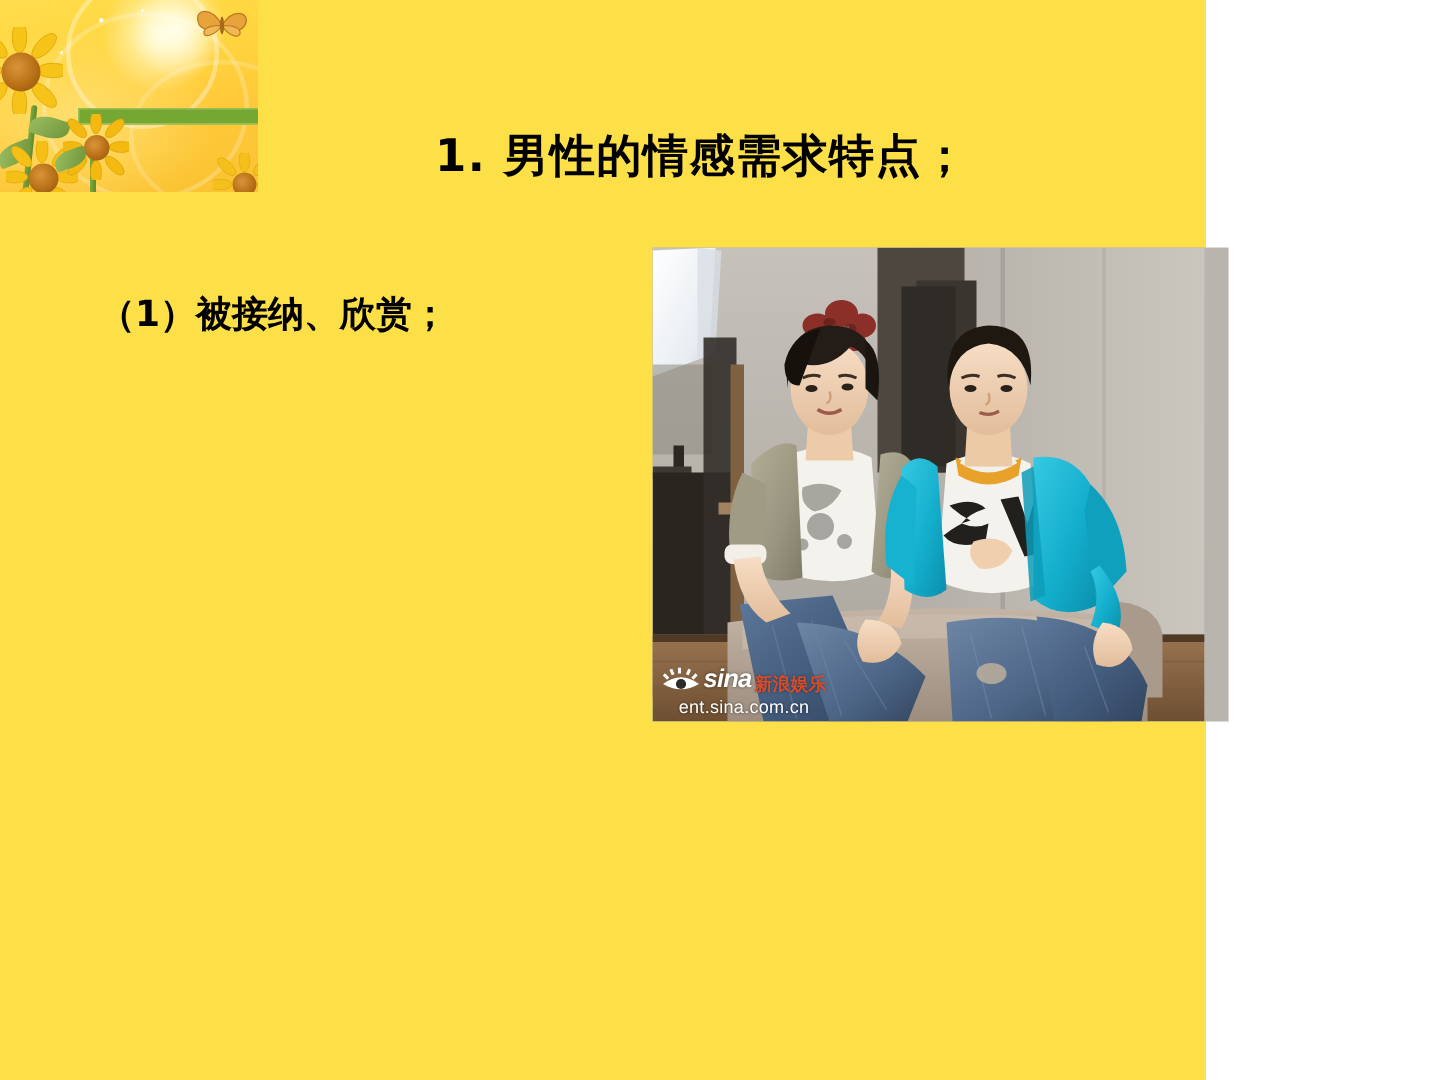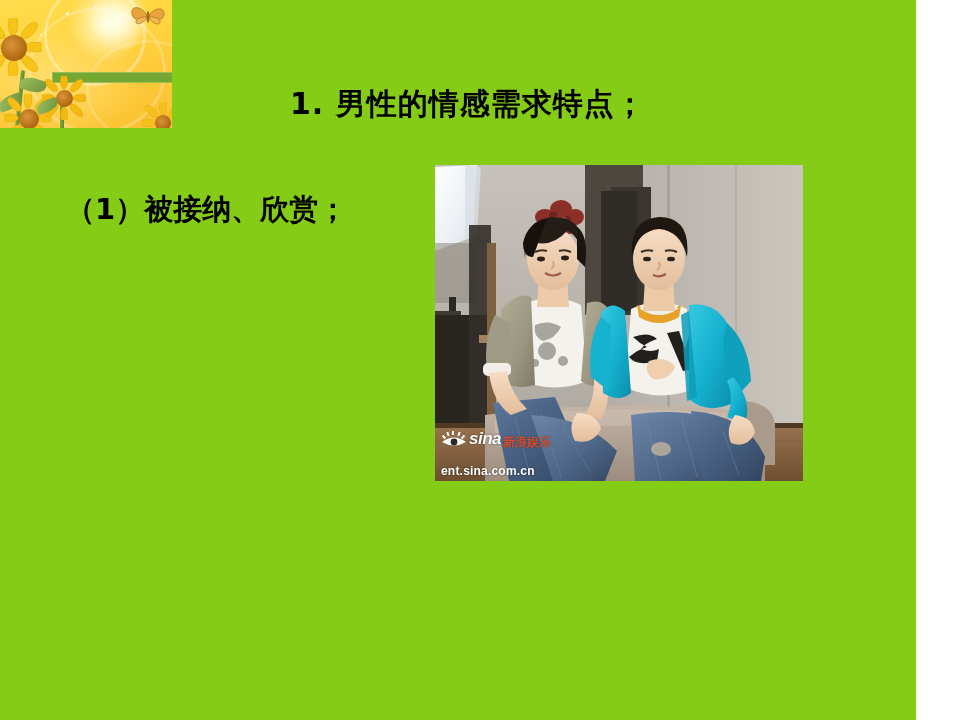--- a/index.html
+++ b/index.html
@@ -9,23 +9,23 @@
   }
   body {
     width: 960px;
     height: 720px;
     overflow: hidden;
     font-family: "Liberation Sans", "DejaVu Sans", sans-serif;
   }
 
   #slide {
     position: relative;
-    width: 916px;
+    width: 804px;
     height: 720px;
-    background: #84cc16;
+    background: #fde047;
   }
 
   
   #banner {
     position: absolute;
     left: 0;
     top: 0;
     width: 172px;
     height: 128px;
     overflow: hidden;
@@ -119,37 +119,38 @@
   }
 
   
   #bullets {
     position: absolute;
     left: 66px;
     top: 180px;
     width: 380px;
   }
   .bullet-line {
-    font-size: 29px;
+    font-size: 24px;
     font-weight: bold;
     color: #000000;
     line-height: 58px;
     white-space: nowrap;
     font-family: "DejaVu Sans", "Liberation Sans", sans-serif;
   }
 
   
   #photo {
     position: absolute;
     left: 435px;
     top: 165px;
     width: 368px;
     height: 316px;
     overflow: hidden;
     background: #b9b4ad;
+    padding-left: 16px;
   }
   #photo-canvas { position: absolute; left: 0; top: 0; }
 
   
   #watermark {
     position: absolute;
     left: 6px;
     bottom: 4px;
     line-height: 1.02;
     pointer-events: none;
@@ -170,25 +171,26 @@
   }
   #wm-cn {
     font-size: 12px;
     font-weight: bold;
     color: #d84b2a;
     text-shadow: 0 0 2px rgba(0,0,0,0.4);
     font-family: "DejaVu Sans", sans-serif;
   }
   #wm-url {
     font-size: 12px;
-    font-weight: bold;
+    font-weight: normal;
     color: #ffffff;
     letter-spacing: 0.2px;
     text-shadow: 0 0 2px rgba(0,0,0,0.6);
-    margin-top: 17px;
+    margin-top: 3px;
+    text-align: center;
   }
 </style>
 </head>
 <body>
 
 <div id="slide">
 
   <div id="banner">
 
     <div class="glow"></div>

